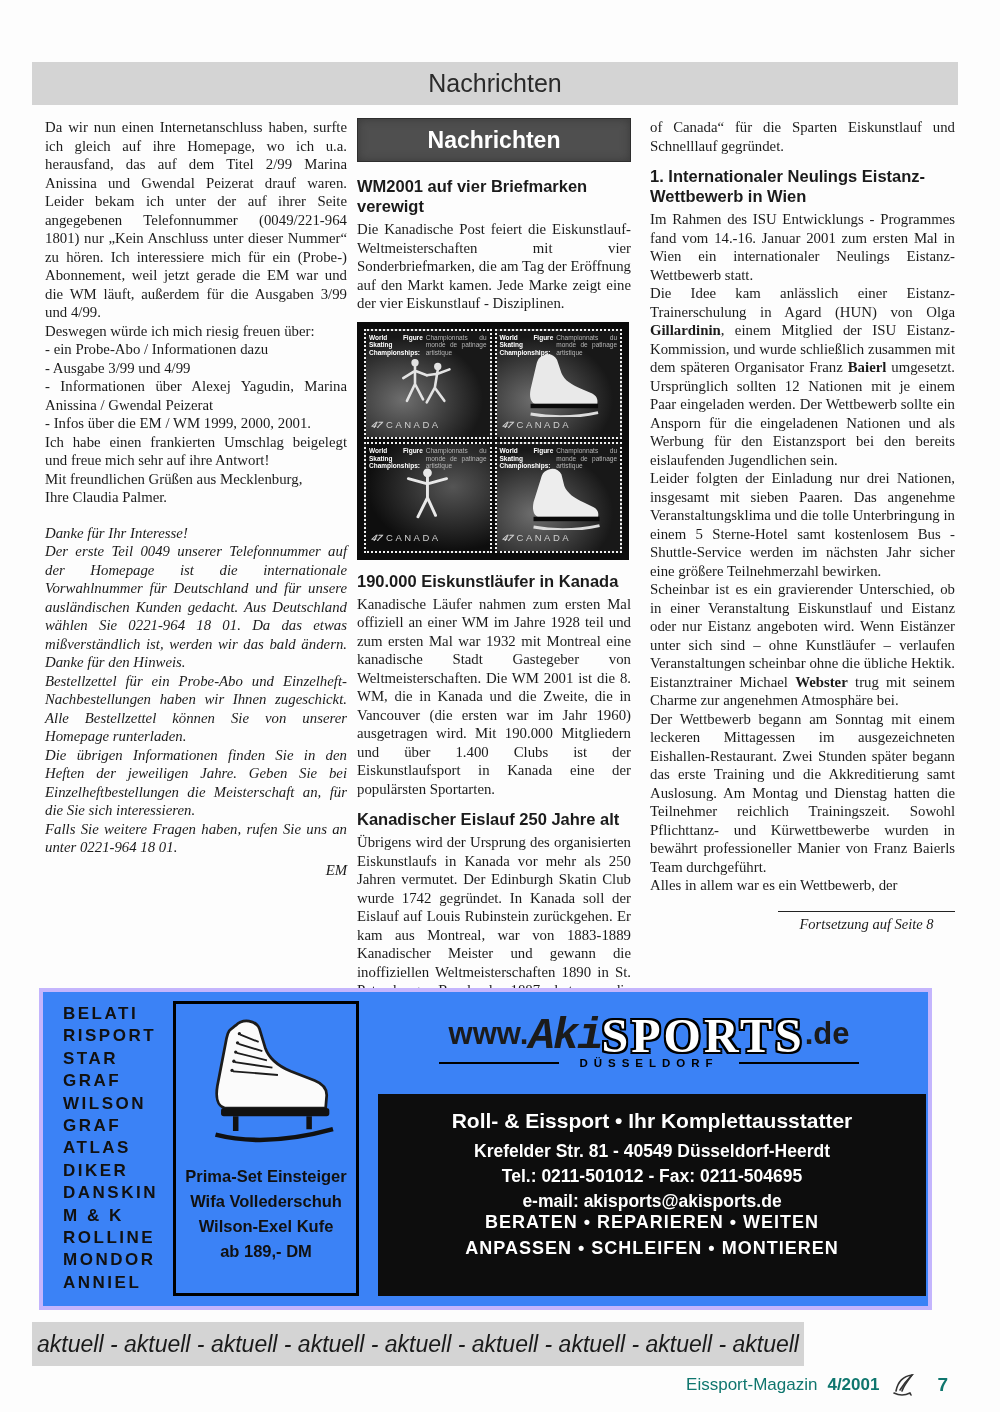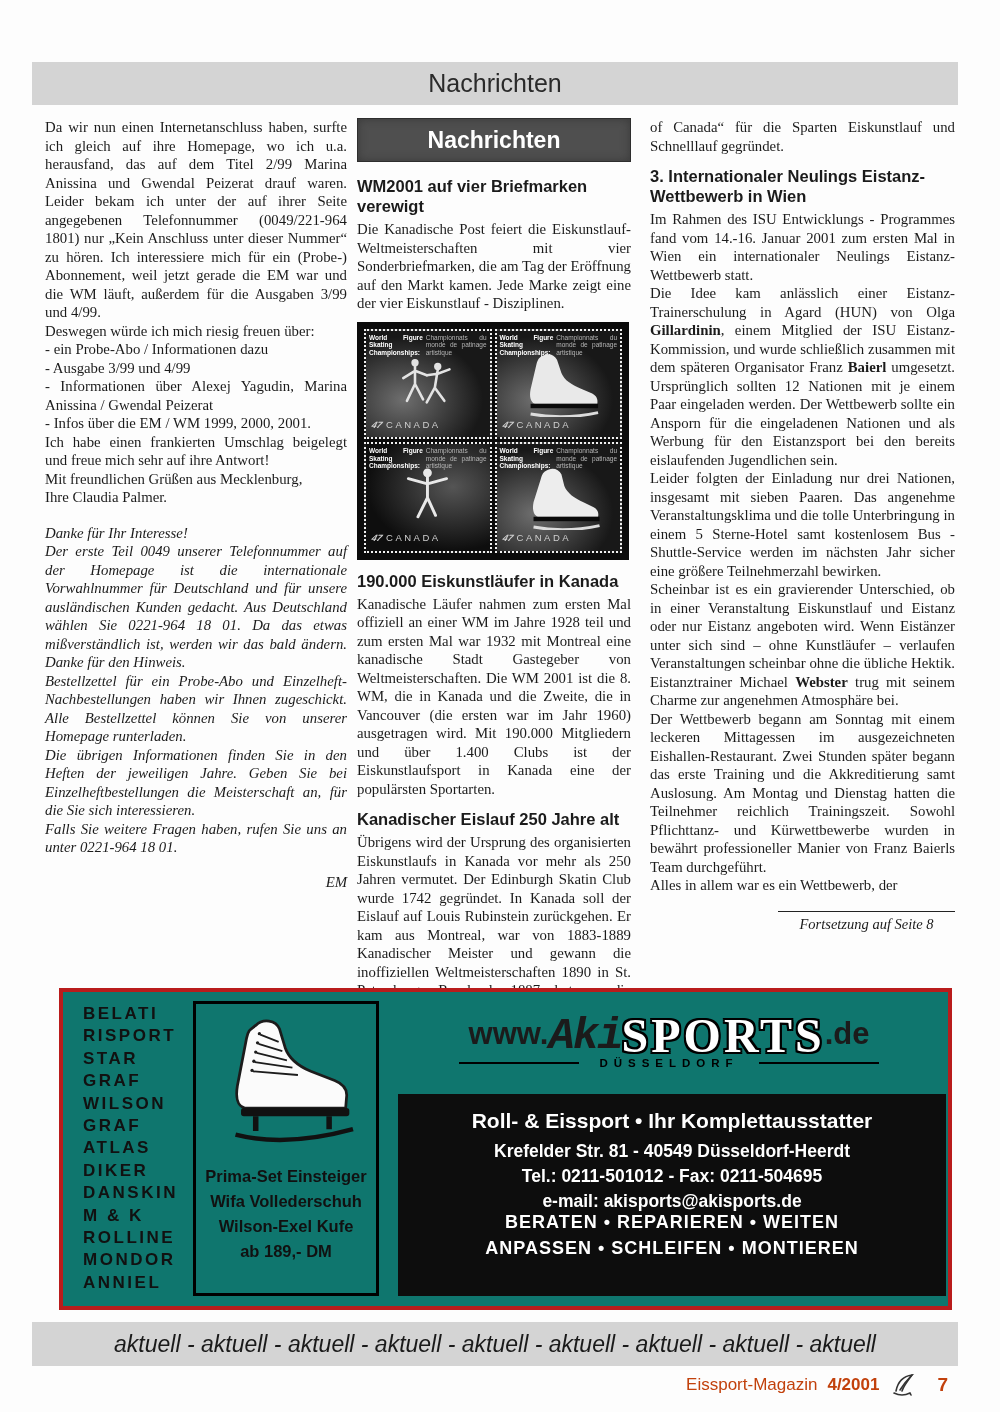--- a/index.html
+++ b/index.html
@@ -11,21 +11,21 @@
           font-family:"Liberation Sans",sans-serif;font-size:25px;color:#2a2a2a;}
   
   .col{position:absolute;top:118px;text-align:justify;font-size:14.8px;line-height:18.5px;}
   .col1{left:45px;width:302px;}
   .col2{left:357px;width:274px;}
   .col3{left:650px;width:305px;}
   .col p{margin:0;}
   .prelines{white-space:pre-line;}
   .reply{font-style:italic;margin-top:17px;}
   .reply p{margin:0;}
-  .sig{text-align:right;font-style:italic;margin-top:16px;}
+  .sig{text-align:right;font-style:italic;margin-top:4px;}
   h3{font-family:"Liberation Sans",sans-serif;font-size:16.5px;line-height:20px;
      margin:11px 0 4px 0;text-align:left;}
   h3.first{margin-top:14px;}
   
   .newsbox{width:100%;height:44px;background:#4f4f4f;border:1px solid #2e2e2e;box-sizing:border-box;
            display:flex;align-items:center;justify-content:center;
            font-family:"Liberation Sans",sans-serif;font-weight:bold;font-size:23px;color:#fff;
            box-shadow:inset 0 0 10px #3a3a3a;}
   
   .stamp-sheet{width:272px;height:238px;box-sizing:border-box;background:#0b0b0b;margin:9px 0 4px 0;
@@ -38,22 +38,22 @@
   .cap-fr{font-family:"Liberation Sans",sans-serif;font-size:6.5px;line-height:7.5px;color:#b5b5b5;width:52%;}
   .stamp svg{position:absolute;left:8px;top:20px;width:104px;height:66px;}
   .stamp-country{position:absolute;left:6px;bottom:3px;display:flex;align-items:baseline;gap:4px;
                  font-family:"Liberation Sans",sans-serif;color:#cfcfcf;}
   .stamp-country .denom{font-style:italic;font-weight:bold;font-size:9px;transform:skewX(-18deg);}
   .stamp-country .cname{font-size:9.5px;letter-spacing:2.5px;}
   
   .cont-note{width:58%;margin-left:auto;margin-top:16px;border-top:1.5px solid #222;
              padding-top:3px;text-align:center;font-style:italic;font-size:14.5px;}
   
-  .ad{position:absolute;left:59px;top:988px;width:893px;height:322px;box-sizing:border-box;
-      border:4px solid #b91c1c;background:#0f766e;}
+  .ad{position:absolute;left:39px;top:988px;width:893px;height:322px;box-sizing:border-box;
+      border:4px solid #c4b5fd;background:#3b82f6;}
   .brands{position:absolute;left:20px;top:11px;width:112px;
           font-family:"Liberation Sans",sans-serif;font-weight:bold;font-size:17px;line-height:22.4px;
           letter-spacing:2.5px;color:#111;}
   .offerbox{position:absolute;left:130px;top:9px;width:186px;height:295px;box-sizing:border-box;
             border:3px solid #000;text-align:center;}
   .offerbox svg{margin-top:8px;}
   .offer-lines{font-family:"Liberation Sans",sans-serif;font-weight:bold;font-size:16.5px;line-height:25px;color:#111;}
   .ad-logo{position:absolute;left:330px;top:16px;width:552px;text-align:center;white-space:nowrap;}
   .ad-logo .www,.ad-logo .de{font-family:"Liberation Sans",sans-serif;font-weight:bold;font-size:31px;vertical-align:8px;}
   .ad-logo .aki{font-family:Liberation Mono, monospace;font-weight:bold;font-style:italic;
@@ -66,25 +66,25 @@
   .city-row .rule{height:2px;width:120px;background:#000;}
   .city{font-family:"Liberation Sans",sans-serif;font-weight:bold;font-size:11.5px;letter-spacing:6px;color:#000;}
   .ad-info{position:absolute;left:335px;top:102px;width:548px;height:202px;background:#0d0d0d;color:#fff;
            font-family:"Liberation Sans",sans-serif;font-weight:bold;text-align:center;}
   .ad-info .l1{font-size:21px;margin-top:15px;}
   .ad-info .l2{font-size:17.5px;margin-top:8px;}
   .ad-info .l3,.ad-info .l4{font-size:17.5px;margin-top:4px;}
   .ad-info .l5{font-size:18px;letter-spacing:1px;}
   .ad-info .l6{font-size:18px;margin-top:5px;letter-spacing:1px;text-align:center;}
   
-  .aktuell{position:absolute;left:32px;top:1322px;width:926px;height:44px;background:#d4d4d4;
+  .aktuell{position:absolute;left:32px;top:1322px;width:772px;height:44px;background:#d4d4d4;
            display:flex;align-items:center;justify-content:center;
            font-family:"Liberation Sans",sans-serif;font-style:italic;font-size:23px;color:#1a1a1a;}
   .footer{position:absolute;right:52px;top:1372px;display:flex;align-items:center;gap:10px;
-          font-family:"Liberation Sans",sans-serif;font-size:17px;color:#c2410c;}
+          font-family:"Liberation Sans",sans-serif;font-size:17px;color:#0f766e;}
   .footer b.pg{font-size:19px;margin-left:12px;}
 </style>
 </head>
 <body>
 
 <div class="page">
 
   <div class="banner">
     <span>Nachrichten</span>
   </div>
@@ -184,21 +184,21 @@
     </div>
 
     <h3>190.000 Eiskunstläufer in Kanada</h3>
     <p>Kanadische Läufer nahmen zum ersten Mal offiziell an einer WM im Jahre 1928 teil und zum ersten Mal war 1932 mit Montreal eine kanadische Stadt Gastegeber von Weltmeisterschaften. Die WM 2001 ist die 8. WM, die in Kanada und die Zweite, die in Vancouver (die ersten war im Jahr 1960) ausgetragen wird. Mit 190.000 Mitgliedern und über 1.400 Clubs ist der Eiskunstlaufsport in Kanada eine der populärsten Sportarten.</p>
     <h3>Kanadischer Eislauf 250 Jahre alt</h3>
     <p>Übrigens wird der Ursprung des organisierten Eiskunstlaufs in Kanada vor mehr als 250 Jahren vermutet. Der Edinburgh Skatin Club wurde 1742 gegründet. In Kanada soll der Eislauf auf Louis Rubinstein zurückgehen. Er kam aus Montreal, war von 1883-1889 Kanadischer Meister und gewann die inoffiziellen Weltmeisterschaften 1890 in St. Petersburg, Russland. 1887 hat er die „Amateur Skating Association</p>
   </div>
 
   <div class="col col3">
     <p>of Canada“ für die Sparten Eiskunstlauf und Schnelllauf gegründet.</p>
-    <h3>3. Internationaler Neulings Eistanz-Wettbewerb in Wien</h3>
+    <h3>1. Internationaler Neulings Eistanz-Wettbewerb in Wien</h3>
     <p>Im Rahmen des ISU Entwicklungs - Programmes fand vom 14.-16. Januar 2001 zum ersten Mal in Wien ein internationaler Neulings Eistanz-Wettbewerb statt.</p>
     <p><span>Die Idee kam anlässlich einer Eistanz-Trainerschulung in Agard (HUN) von Olga </span><b>Gillardinin</b><span>, einem Mitglied der ISU Eistanz-Kommission, und wurde schließlich zusammen mit dem späteren Organisator Franz </span><b>Baierl</b><span> umgesetzt. Ursprünglich sollten 12 Nationen mit je einem Paar eingeladen werden. Der Wettbewerb sollte ein Ansporn für die eingeladenen Nationen und als Werbung für den Eistanzsport bei den bereits eislaufenden Jugendlichen sein.</span></p>
     <p>Leider folgten der Einladung nur drei Nationen, insgesamt mit sieben Paaren. Das angenehme Veranstaltungsklima und die tolle Unterbringung in einem 5 Sterne-Hotel samt kostenlosem Bus - Shuttle-Service werden im nächsten Jahr sicher eine größere Teilnehmerzahl bewirken.</p>
     <p><span>Scheinbar ist es ein gravierender Unterschied, ob in einer Veranstaltung Eiskunstlauf und Eistanz oder nur Eistanz angeboten wird. Wenn Eistänzer unter sich sind – ohne Kunstläufer – verlaufen Veranstaltungen scheinbar ohne die übliche Hektik. Eistanztrainer Michael </span><b>Webster</b><span> trug mit seinem Charme zur angenehmen Atmosphäre bei.</span></p>
     <p>Der Wettbewerb begann am Sonntag mit einem leckeren Mittagessen im ausgezeichneten Eishallen-Restaurant. Zwei Stunden später begann das erste Training und die Akkreditierung samt Auslosung. Am Montag und Dienstag hatten die Teilnehmer reichlich Trainingszeit. Sowohl Pflichttanz- und Kürwettbewerbe wurden in bewährt professioneller Manier von Franz Baierls Team durchgeführt.</p>
     <p>Alles in allem war es ein Wettbewerb, der</p>
     <div class="cont-note">Fortsetzung auf Seite 8</div>
   </div>
 
   <div class="ad">

